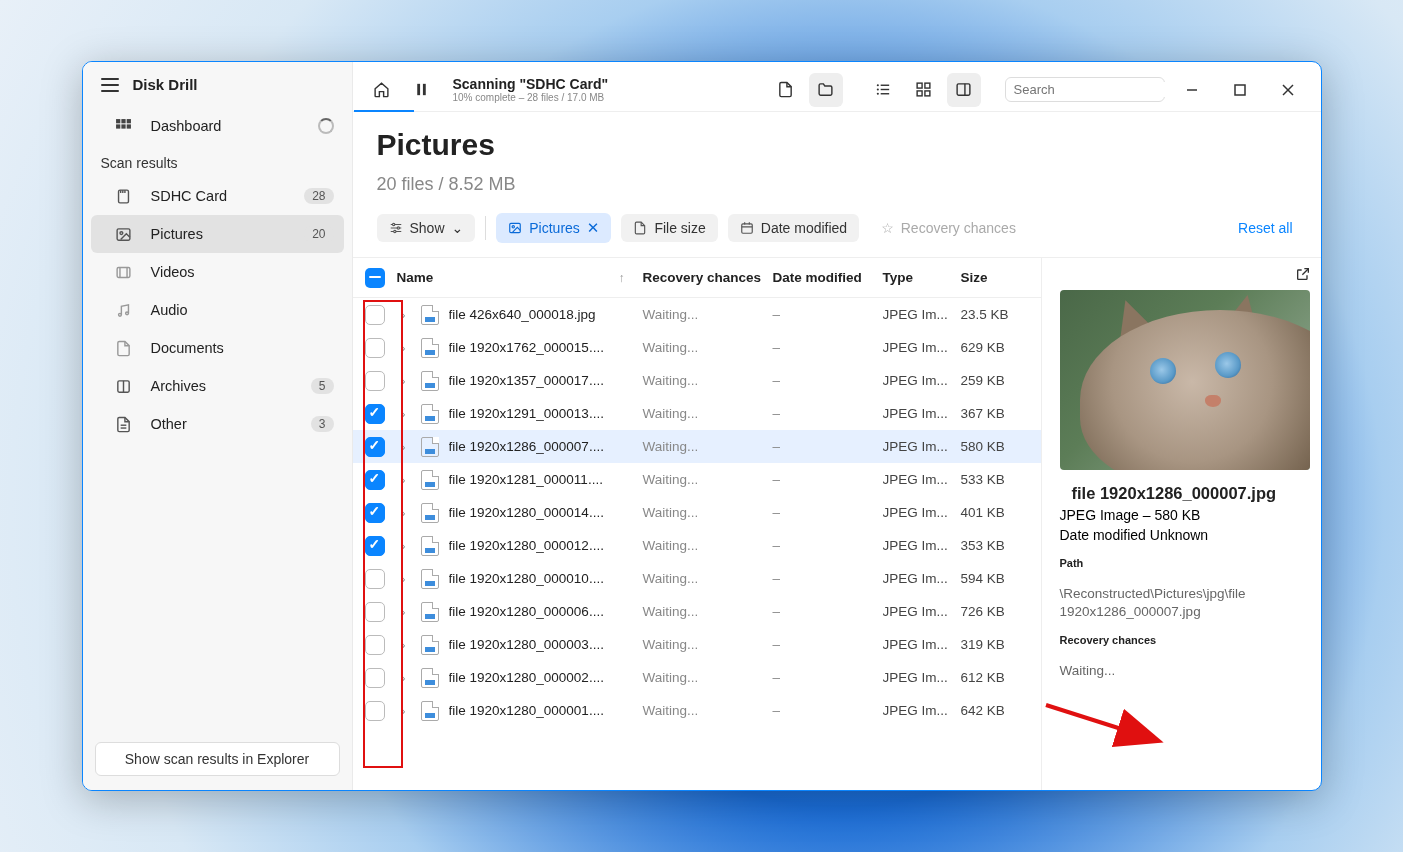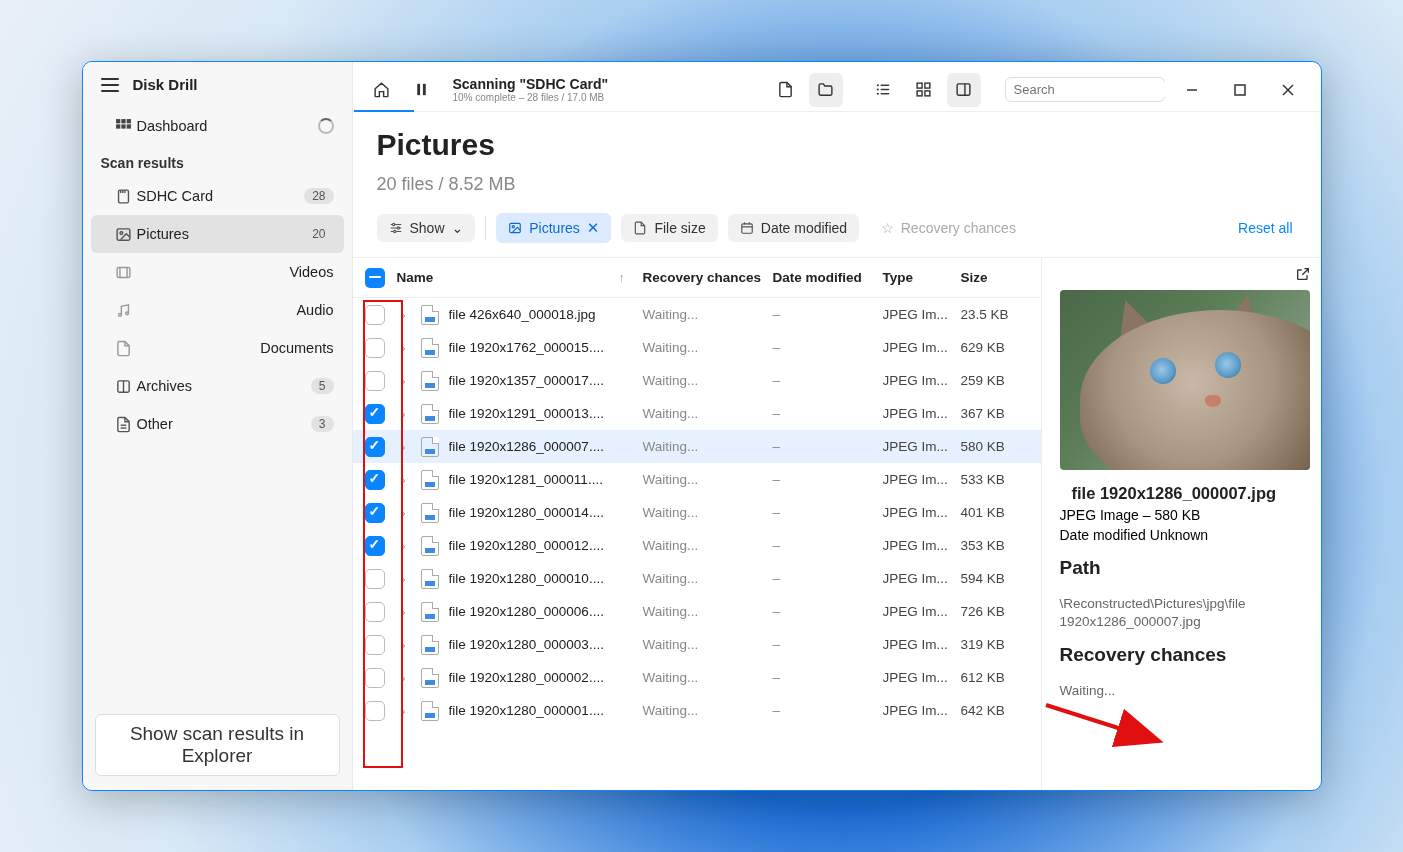--- a/index.html
+++ b/index.html
@@ -18,29 +18,29 @@
 }
 .sidebar {
   width: 270px; min-width: 270px; background: #f7f7f7;
   border-right: 1px solid #eaeaea;
   display: flex; flex-direction: column;
 }
 .sb-top { display: flex; align-items: center; padding: 14px 18px; gap: 14px; }
 .hamburger { width:18px; height:14px; display:flex; flex-direction:column; justify-content:space-between; cursor:pointer; }
 .hamburger span { height:2px; background:#333; border-radius:1px; }
 .app-title { font-weight:600; font-size:15px; color:#222; }
-.sb-row { display:flex; align-items:center; padding:10px 18px 10px 32px; gap:4px; color:#222; font-size:14.5px; cursor:pointer;justify-content:space-between; }
+.sb-row { display:flex; align-items:center; padding:10px 18px 10px 32px; gap:18px; color:#222; font-size:14.5px; cursor:pointer; }
 .sb-row .ico { width:18px; height:18px; display:flex; align-items:center; justify-content:center; }
 .sb-row .badge { margin-left:auto; font-size:12px; background:#e2e2e2; color:#555; border-radius:10px; padding:1px 8px; min-width:22px; text-align:center; }
 .sb-row.active { background:#e2e2e2; border-radius:6px; margin:0 8px; padding:10px 10px 10px 24px; }
-.sb-heading { padding:10px 18px 6px; font-size:14px; font-weight:700; color:#333; }
+.sb-heading { padding:10px 18px 6px; font-size:14px; font-weight:400; color:#333; }
 .sb-spinner { margin-left:auto; width:16px; height:16px; border:2px solid #bbb; border-top-color:#666; border-radius:50%; animation:spin 1s linear infinite; }
 @keyframes spin { to { transform:rotate(360deg); } }
 .sb-bottom { margin-top:auto; padding:10px 12px 14px; }
-.sb-bottom button { width:100%; padding:8px; background:#fff; border:1px solid #ddd; border-radius:6px; font-size:19px; color:#333; cursor:pointer;margin-top:24px; }
+.sb-bottom button { width:100%; padding:8px; background:#fff; border:1px solid #ddd; border-radius:6px; font-size:14px; color:#333; cursor:pointer;margin-top:24px; }
 
 .main { flex:1; display:flex; flex-direction:column; min-width:0; }
 .topbar { display:flex; align-items:center; padding:6px 12px 0; gap:6px; border-bottom:1px solid #eee; height:50px; }
 .topbar .tbtn { width:34px; height:34px; display:flex; align-items:center; justify-content:center; border-radius:6px; cursor:pointer; color:#333; }
 .topbar .tbtn.active, .topbar .tbtn:hover { background:#eee; }
 .scan-info { display:flex; flex-direction:column; margin-left:8px; margin-right:auto; }
 .scan-info .t1 { font-size:14px; font-weight:600; color:#222; }
 .scan-info .t2 { font-size:10px; color:#888; }
 .progressbar { position:absolute; left:271px; top:48px; height:2px; background:#0a85ff; width:60px; }
 .search { display:flex; align-items:center; border:1px solid #ddd; border-radius:6px; padding:4px 8px; width:160px; gap:8px; color:#999; font-size:13px; }
@@ -93,21 +93,21 @@
 .preview { width:250px; height:180px; border-radius:4px; background:linear-gradient(135deg,#4a6848 0%,#5c7d57 40%,#9fb3a0 100%); position:relative; overflow:hidden; margin-top:18px; }
 .cat-body { position:absolute; left:20px; bottom:-20px; width:280px; height:180px; background:radial-gradient(circle at 40% 40%, #c9b8a8 0%, #a89582 40%, #7a6854 70%, #4a3a2c 100%); border-radius:50% 50% 40% 40%; }
 .cat-ear1 { position:absolute; left:48px; top:8px; width:0; height:0; border-left:25px solid transparent; border-right:35px solid transparent; border-bottom:60px solid #8a7560; transform:rotate(-15deg); }
 .cat-ear2 { position:absolute; right:38px; top:4px; width:0; height:0; border-left:35px solid transparent; border-right:30px solid transparent; border-bottom:65px solid #8a7560; transform:rotate(10deg); }
 .cat-eye { position:absolute; width:26px; height:26px; border-radius:50%; background:radial-gradient(circle at 45% 45%, #9bc8e8 0%, #5a9ac8 60%, #2a5a88 100%); }
 .cat-eye.l { left:90px; top:68px; }
 .cat-eye.r { left:155px; top:62px; }
 .cat-nose { position:absolute; left:145px; top:105px; width:16px; height:12px; background:#c4806a; border-radius:40% 40% 50% 50%; }
 .details h2 { font-size:16.5px; font-weight:600; margin-top:14px; color:#222;margin-left:12px; }
 .details .meta { font-size:14px; color:#000000; margin-top:4px; }
-.details .label { font-size:19px; font-weight:600; color:#222; margin-top:14px; }
+.details .label { font-size:11px; font-weight:600; color:#222; margin-top:14px; }
 .details .val { font-size:13.5px; color:#666; margin-top:16px; line-height:1.3; }
 
 .footer { height:46px; border-top:1px solid #eee; display:flex; align-items:center; padding:0 18px; font-size:13.5px; color:#555; gap:20px; }
 .footer .right { margin-left:auto; display:flex; align-items:center; gap:16px; }
 .recover-btn { background:#0a85ff; color:#fff; border:none; border-radius:6px; padding:9px 24px; font-size:14.5px; font-weight:500; cursor:pointer; }
 .arrow { position:absolute; right:150px; bottom:40px; color:#e01010; pointer-events:none; z-index:6; }
 
 .svgico { width:17px; height:17px; }
 </style>
 </head>

